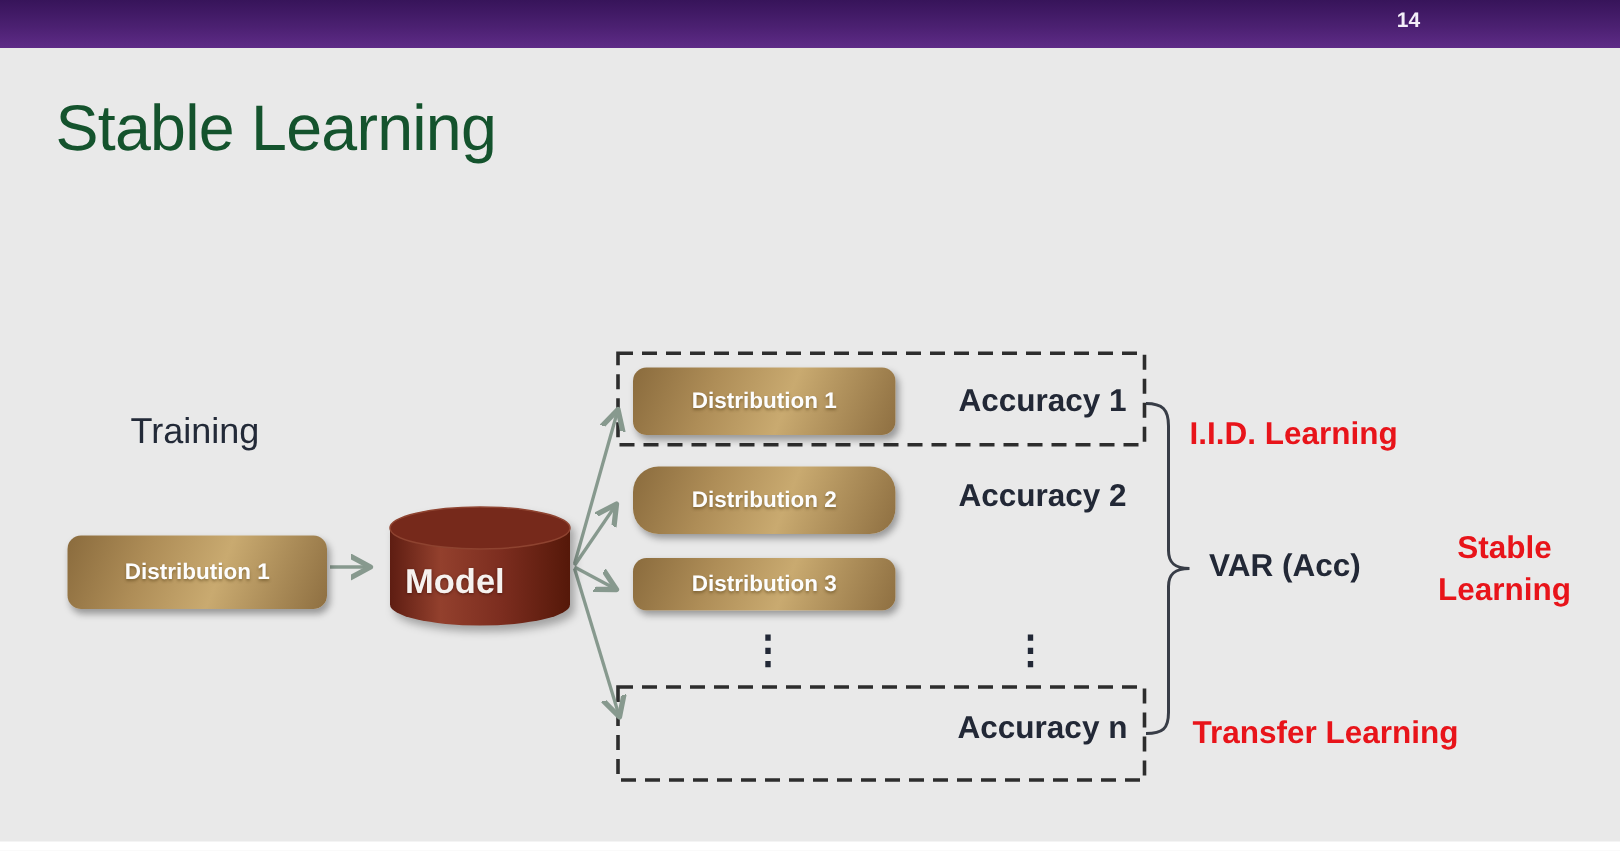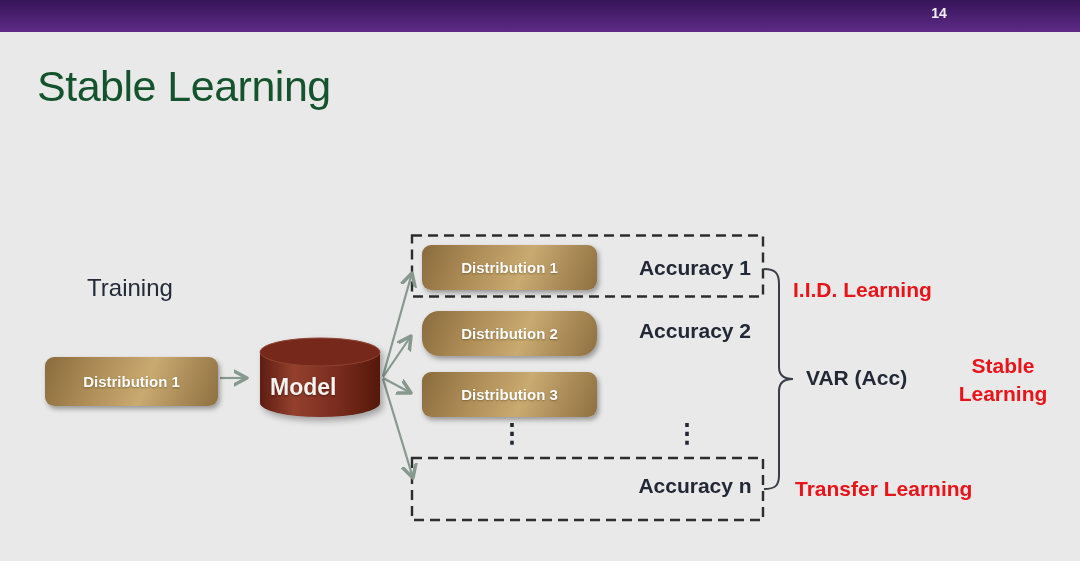--- a/index.html
+++ b/index.html
@@ -20,21 +20,21 @@
   .training-label{left:55px; top:274px; width:150px;}
   .testing-label{left:426px; top:172px; width:150px;}
 
   .dist-box{position:absolute; display:flex; align-items:center; justify-content:center;
     color:#fdfdfd; font-size:15px; font-weight:bold; border-radius:9px;
     background:linear-gradient(112deg,#8a6b3d 0%, #ae8d57 30%, #c9aa70 58%, #8e6f41 100%);
     box-shadow:2px 3px 5px rgba(0,0,0,0.35); text-shadow:0 1px 2px rgba(70,50,10,0.45);}
   .training-box{left:45px; top:357px; width:173px; height:49px;}
   .tbox-0{left:422px; top:245px; width:175px; height:45px;}
   .tbox-1{left:422px; top:311px; width:175px; height:45px;border-radius:17px;}
-  .tbox-2{left:422px; top:372px; width:175px; height:45px;}
+  .tbox-2{left:422px; top:372px; width:175px; height:35px;}
   .tbox-3{left:422px; top:463px; width:175px; height:45px;}
 
   .accuracy{position:absolute; left:620px; width:150px; text-align:center;
     color:#222836; font-size:21px; font-weight:bold;}
   .acc-0{top:256px;} .acc-1{top:319px;} .acc-2{top:381px;} .acc-3{top:474px;}
 
   .model-label{position:absolute; left:270px; top:374px; width:100px; text-align:left;
     color:#f6f2ef; font-size:23px; font-weight:bold; text-shadow:0 1px 2px rgba(40,5,0,0.5);}
 
   .vdots{position:absolute; top:418px; width:26px; text-align:center;

